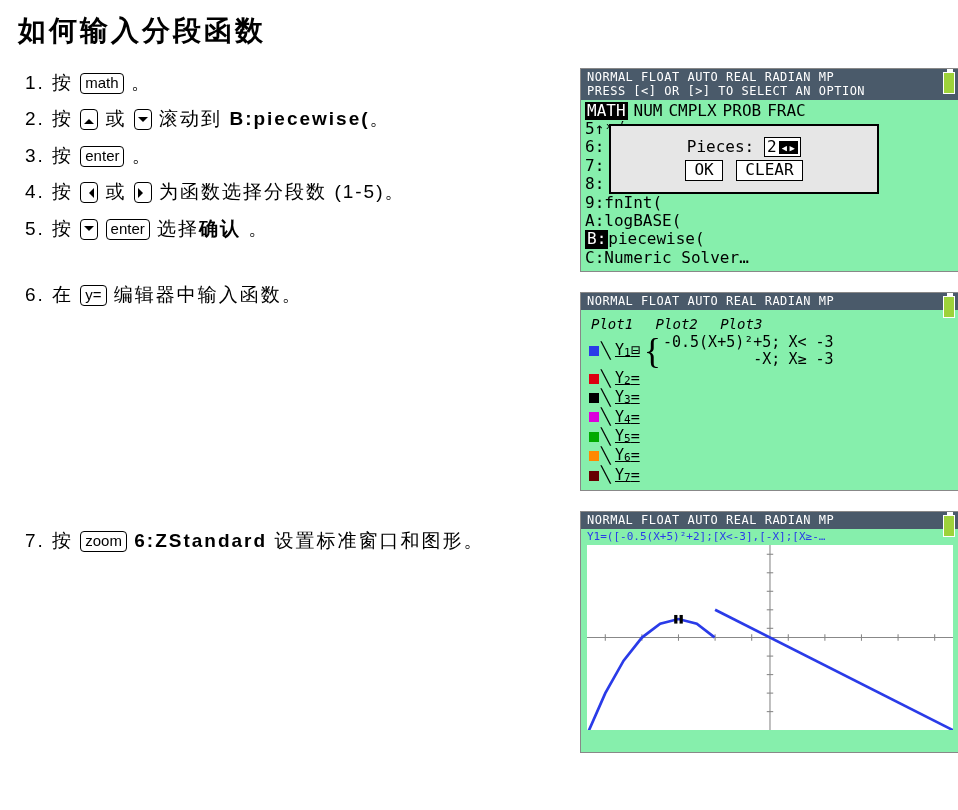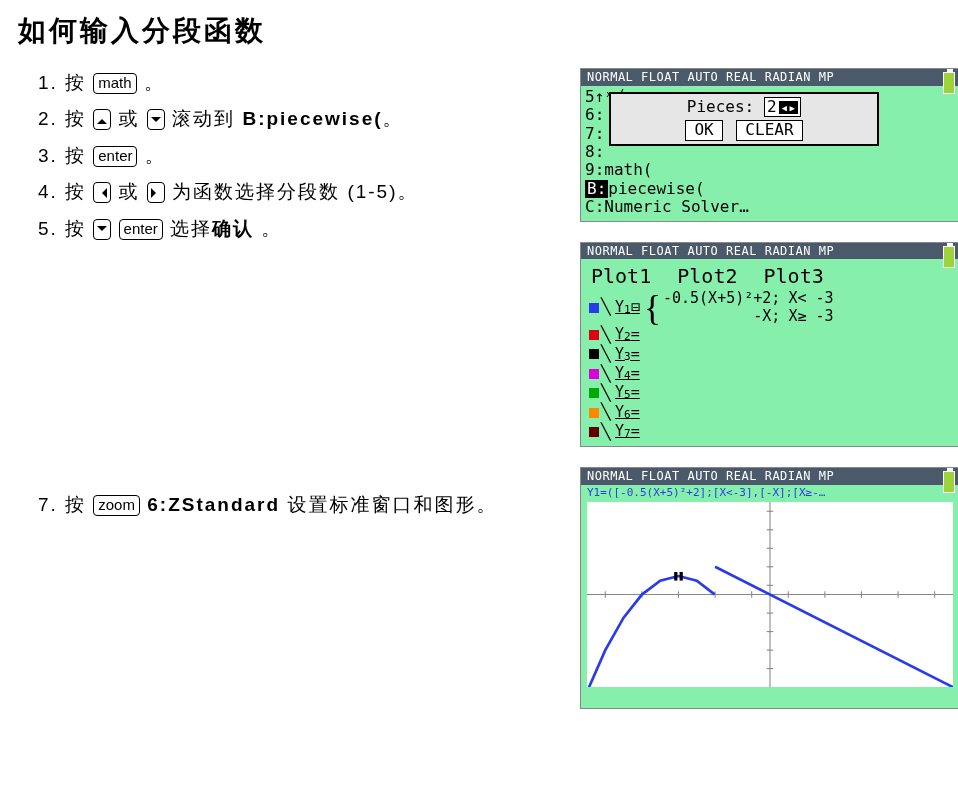--- a/index.html
+++ b/index.html
@@ -16,21 +16,21 @@
     font-size: 28px;
     margin: 0 0 18px 0;
     font-weight: 700;
     letter-spacing: 3px;
   }
   .content { display: flex; gap: 18px; }
   .left { flex: 1 1 auto; }
   .right { width: 360px; flex: 0 0 360px; }
 
   ol { margin: 0; padding-left: 34px; }
-  ol li { margin: 0 0 6px 13px; line-height: 1.6; letter-spacing: 2px; }
+  ol li { margin: 0 0 6px 0; line-height: 1.6; letter-spacing: 2px; }
   .bold { font-weight: 700; }
   .gap-big { height: 210px; }
   .gap-mid { height: 30px; }
 
   .key {
     display: inline-block;
     border: 1.5px solid #000;
     border-radius: 4px;
     padding: 0 4px;
     font-size: 15px;
@@ -91,21 +91,21 @@
   }
   .calc-body { padding: 2px 4px 4px 4px; }
   .inv { background: #000; color: #fff; padding: 0 2px; display:inline-block; }
   .menu-row span { margin-right: 6px; }
 
   .dialog {
     margin: 2px 0 12px 24px;
     border: 2px solid #000;
     background: #e6e6e6;
     width: 270px;
-    padding: 3px 6px;
+    padding: 11px 6px;
     text-align: center;
   }
   .dialog .pieces-row { margin-bottom: 3px; }
   .pieces-val {
     background: #fff;
     border: 1px solid #000;
     display: inline-block;
     padding: 0 2px;
   }
   .spinner {
@@ -119,21 +119,21 @@
   }
   .btn {
     display: inline-block;
     border: 1px solid #000;
     background: #fff;
     padding: 0 8px;
     margin: 0 2px;
   }
 
   
-  .plot-row { font-size: 20px; margin: 4px 0 2px 6px; }
+  .plot-row { font-size: 14px; margin: 4px 0 2px 6px; font-style: italic; }
   .plot-row span { margin-right: 14px; }
   .yrow { display: flex; align-items: center; margin: 1px 0 1px 4px; }
   .color-sq { width: 10px; height: 10px; display:inline-block; margin-right: 2px; }
   .c-blue { background: #2a3be8; }
   .c-red { background: #d01; }
   .c-black { background: #000; }
   .c-magenta { background: #d0d; }
   .c-green { background: #0a0; }
   .c-orange { background: #f80; }
   .c-maroon { background: #600; }
@@ -205,55 +205,65 @@
         <span>按 </span><span class="key arrow left-a"><span class="arrow-glyph"></span></span><span> 或 </span><span class="key arrow right-a"><span class="arrow-glyph"></span></span><span> 为函数选择分段数 (1-5)。</span>
       </li>
       <li>
         <span>按 </span><span class="key arrow down"><span class="arrow-glyph"></span></span>
         <span class="key">enter</span><span> 选择</span><span class="bold">确认</span><span> 。</span>
       </li>
     </ol>
 
     <div class="gap-mid"></div>
 
+    <ol start="6">
+      <li>
+        <span>在 </span><span class="key">y=</span><span> 编辑器中输入函数。</span>
+      </li>
+    </ol>
 
     <div class="gap-big"></div>
 
     <ol start="7">
       <li>
         <span>按 </span><span class="key">zoom</span><span> </span><span class="bold">6:ZStandard</span><span> 设置标准窗口和图形。</span>
       </li>
     </ol>
   </div>
 
   <div class="right">
 
     <div class="calc">
       <div class="calc-header">
         <div>NORMAL FLOAT AUTO REAL RADIAN MP</div>
+        <div>PRESS [&lt;] OR [&gt;] TO SELECT AN OPTION</div>
         <div class="batt"></div>
       </div>
       <div class="calc-body">
+        <div class="menu-row">
+          <span class="inv">MATH</span><span>NUM</span><span>CMPLX</span><span>PROB</span><span>FRAC</span>
+        </div>
         <div style="position:relative;">
           <div>5↑ˣ√</div>
           <div>6:</div>
           <div>7:</div>
           <div>8:</div>
           <div class="dialog" style="position:absolute; top:2px;">
             <div class="pieces-row">
               <span>Pieces:</span>
               <span class="pieces-val"><span>2</span><span class="spinner">◂▸</span></span>
             </div>
             <div>
               <span class="btn">OK</span>
               <span class="btn">CLEAR</span>
             </div>
           </div>
         </div>
-        <div>9:math(</div>
+        <div>9:fnInt(</div>
+        <div>A:logBASE(</div>
         <div><span class="inv">B:</span><span>piecewise(</span></div>
         <div>C:Numeric Solver…</div>
       </div>
     </div>
 
     <div class="calc">
       <div class="calc-header">
         <div>NORMAL FLOAT AUTO REAL RADIAN MP</div>
         <div class="batt"></div>
       </div>
@@ -262,21 +272,21 @@
           <span>Plot1</span>
           <span>Plot2</span>
           <span>Plot3</span>
         </div>
         <div class="yrow">
           <span class="color-sq c-blue"></span>
           <span class="slash">╲</span>
           <span class="ylabel">Y<sub>1</sub>⊟</span>
           <span class="brace">{</span>
           <span class="pw-grid">
-            <span>-0.5(X+5)²+2;</span>
+            <span>-0.5(X+5)²+5;</span>
             <span>X&lt; -3</span>
             <span class="r">-X;</span>
             <span>X≥ -3</span>
           </span>
         </div>
         <div class="yrow">
             <span class="color-sq c-red"></span>
             <span class="slash">╲</span>
             <span class="ylabel">Y<sub>2</sub>=</span>
           </div>

